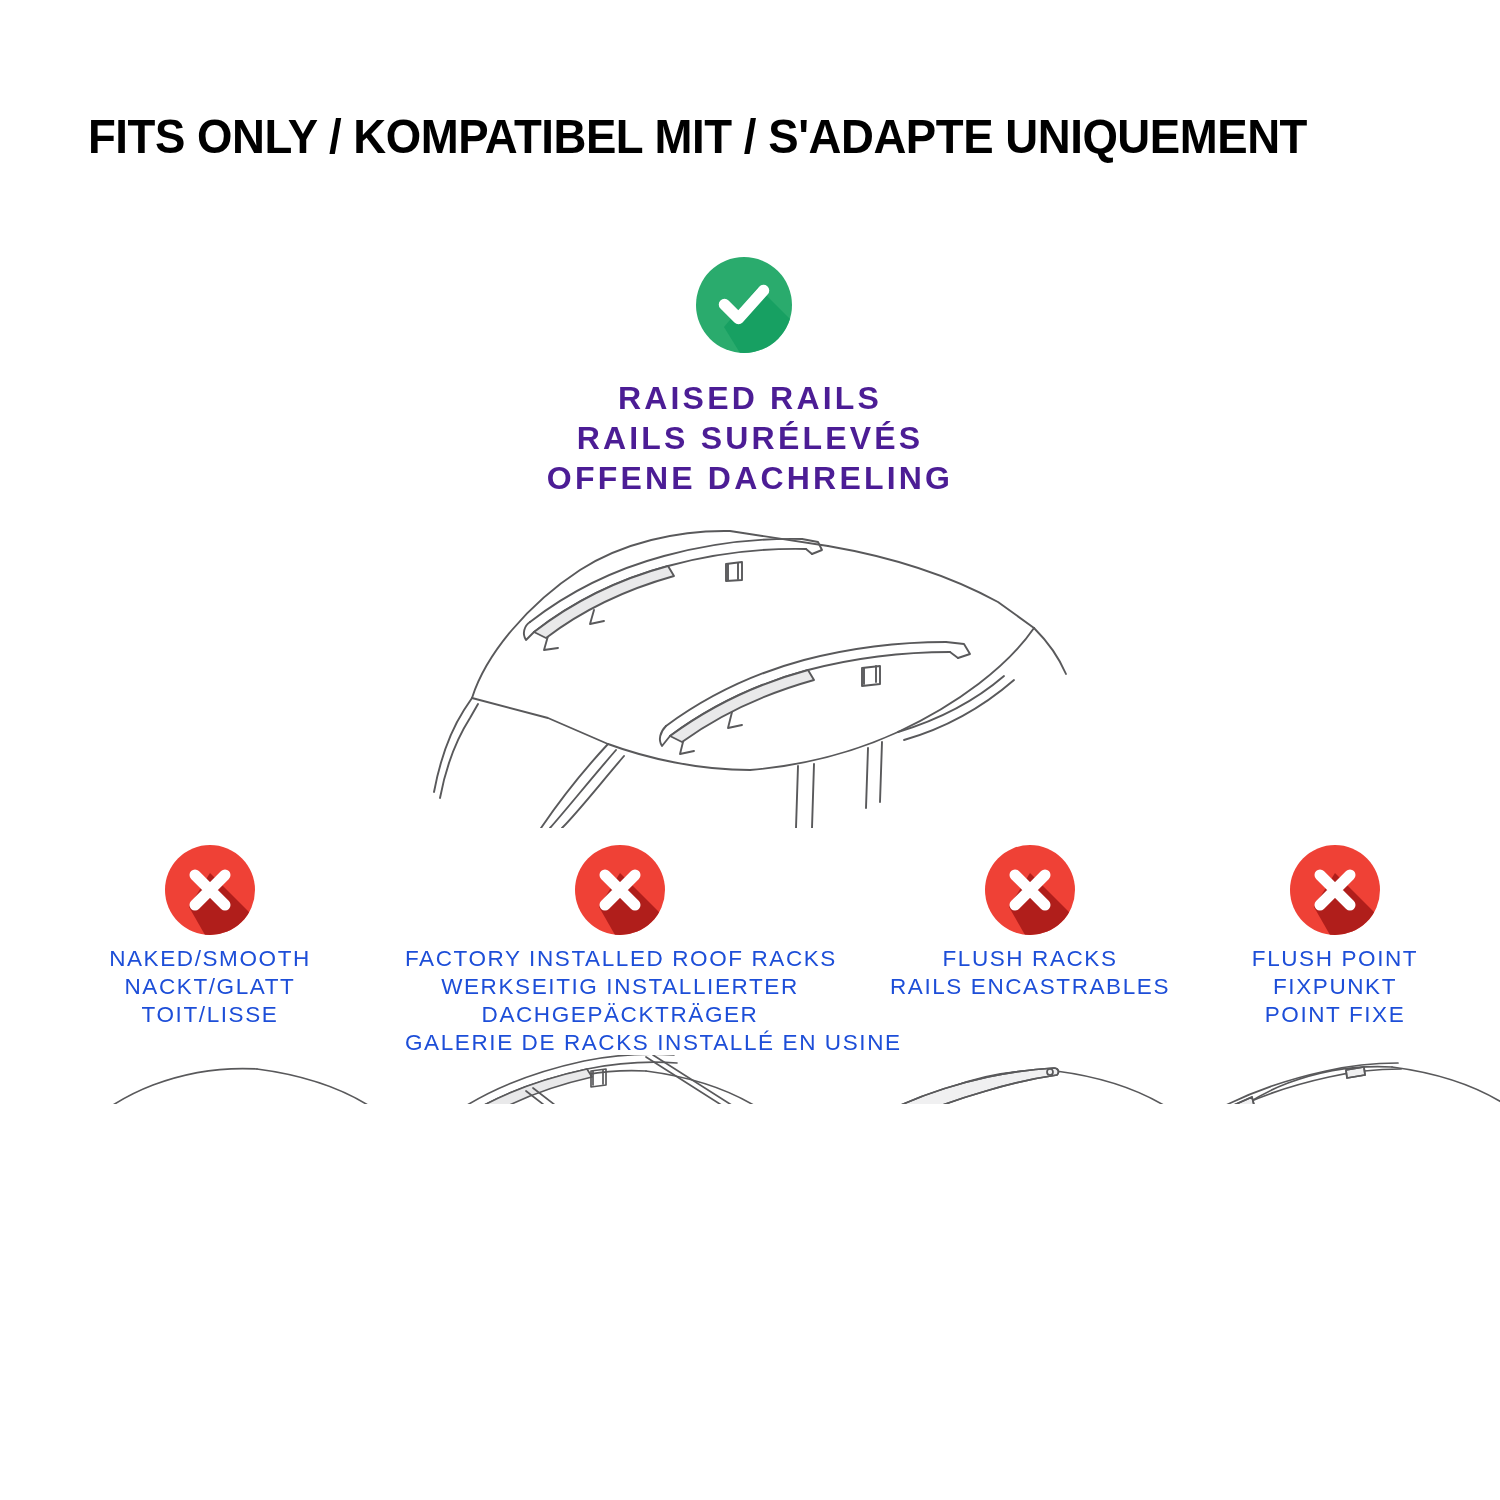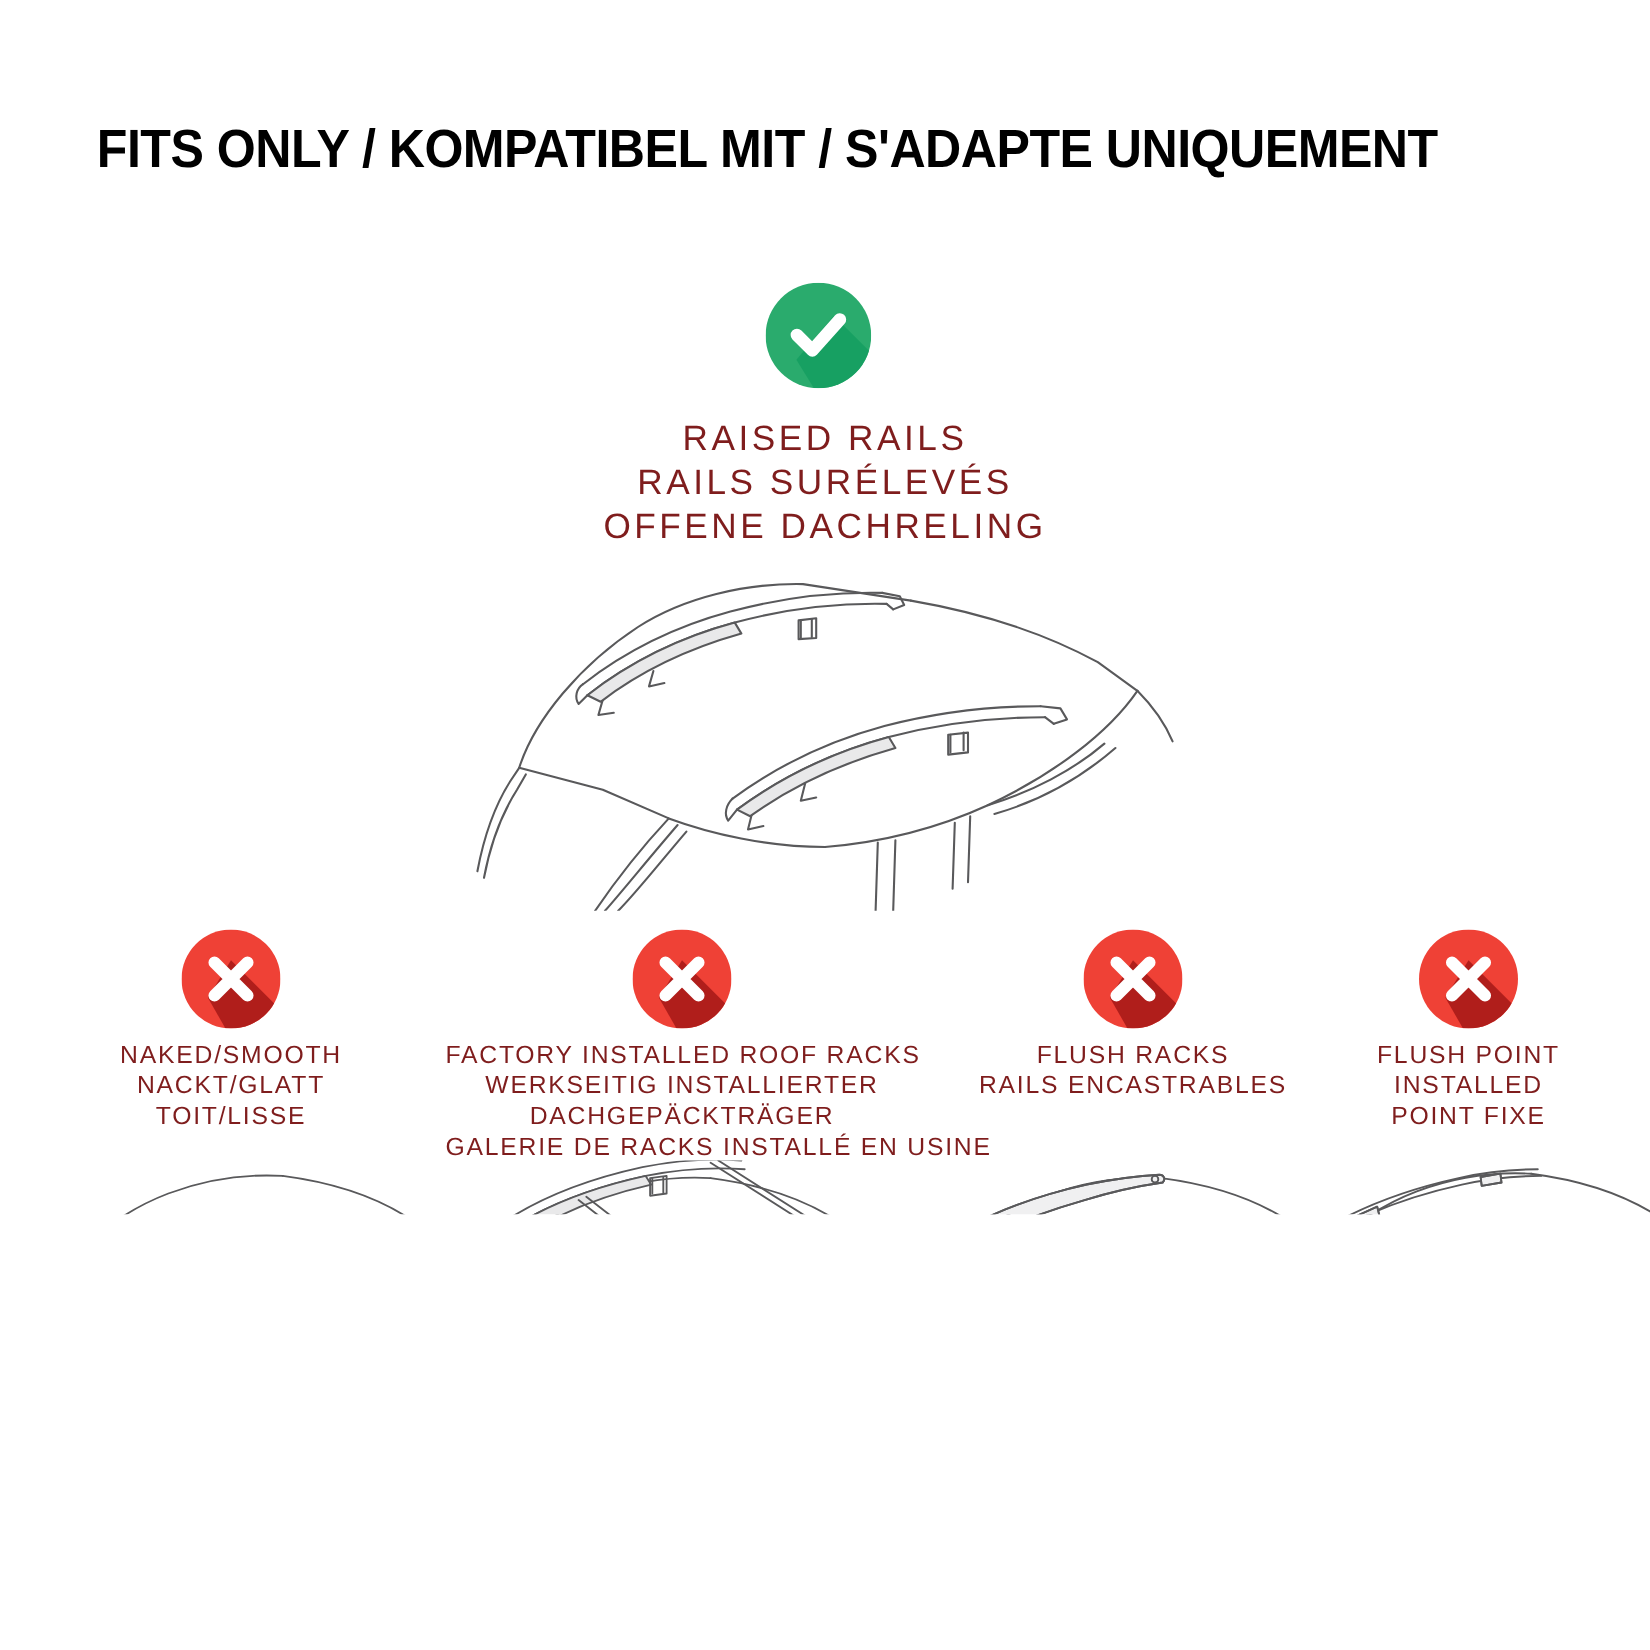--- a/index.html
+++ b/index.html
@@ -42,22 +42,22 @@
   }
   .ok-labels {
     position: absolute;
     left: 375px;
     top: 378px;
     width: 750px;
     text-align: center;
     font-size: 32px;
     letter-spacing: 3.2px;
     line-height: 40px;
-    color: #7f1d1d;
-    font-weight: 400;
+    color: #4c1d95;
+    font-weight: 700;
   }
   .ok-labels div { white-space: nowrap; }
 
   .hero-art {
     position: absolute;
     left: 398px;
     top: 508px;
     width: 706px;
     height: 320px;
   }
@@ -74,21 +74,21 @@
     top: 0;
   }
   .col-labels {
     position: absolute;
     top: 100px;
     width: 100%;
     text-align: center;
     font-size: 22.5px;
     letter-spacing: 1.6px;
     line-height: 28px;
-    color: #7f1d1d;
+    color: #1d4ed8;
   }
   .col-labels div { white-space: nowrap; }
 
   .col-art {
     position: absolute;
     top: 1055px;
     width: 370px;
     height: 255px;
   }
 
@@ -372,21 +372,21 @@
           </defs>
         <circle cx="45" cy="45" r="45" fill="#ef4136"></circle>
         <g clip-path="url(#xc4)">
           <polygon points="45,28 90,73 90,90 40,90 24,62" fill="#a81b18" opacity="0.9"></polygon>
         </g>
         <path d="M30 30 L60 60 M60 30 L30 60" stroke="#ffffff" stroke-width="11" stroke-linecap="round" fill="none"></path>
       </svg>
     </div>
     <div class="col-labels">
       <div>FLUSH POINT</div>
-      <div>INSTALLED</div>
+      <div>FIXPUNKT</div>
       <div>POINT FIXE</div>
     </div>
   </div>
 
   <div class="col-art" style="left:1160px;">
     <svg viewBox="0 0 370 255" width="370" height="255">
       <g fill="none" stroke="#59595b" stroke-width="1.7" stroke-linecap="round" stroke-linejoin="round">
         <path d="M34 96 C52 72 86 44 128 28 C160 16 196 10 232 12"></path>
         <path d="M232 12 C278 18 318 32 346 50"></path>
         <path d="M346 50 C330 80 296 108 250 128 C218 142 182 150 150 152"></path>

